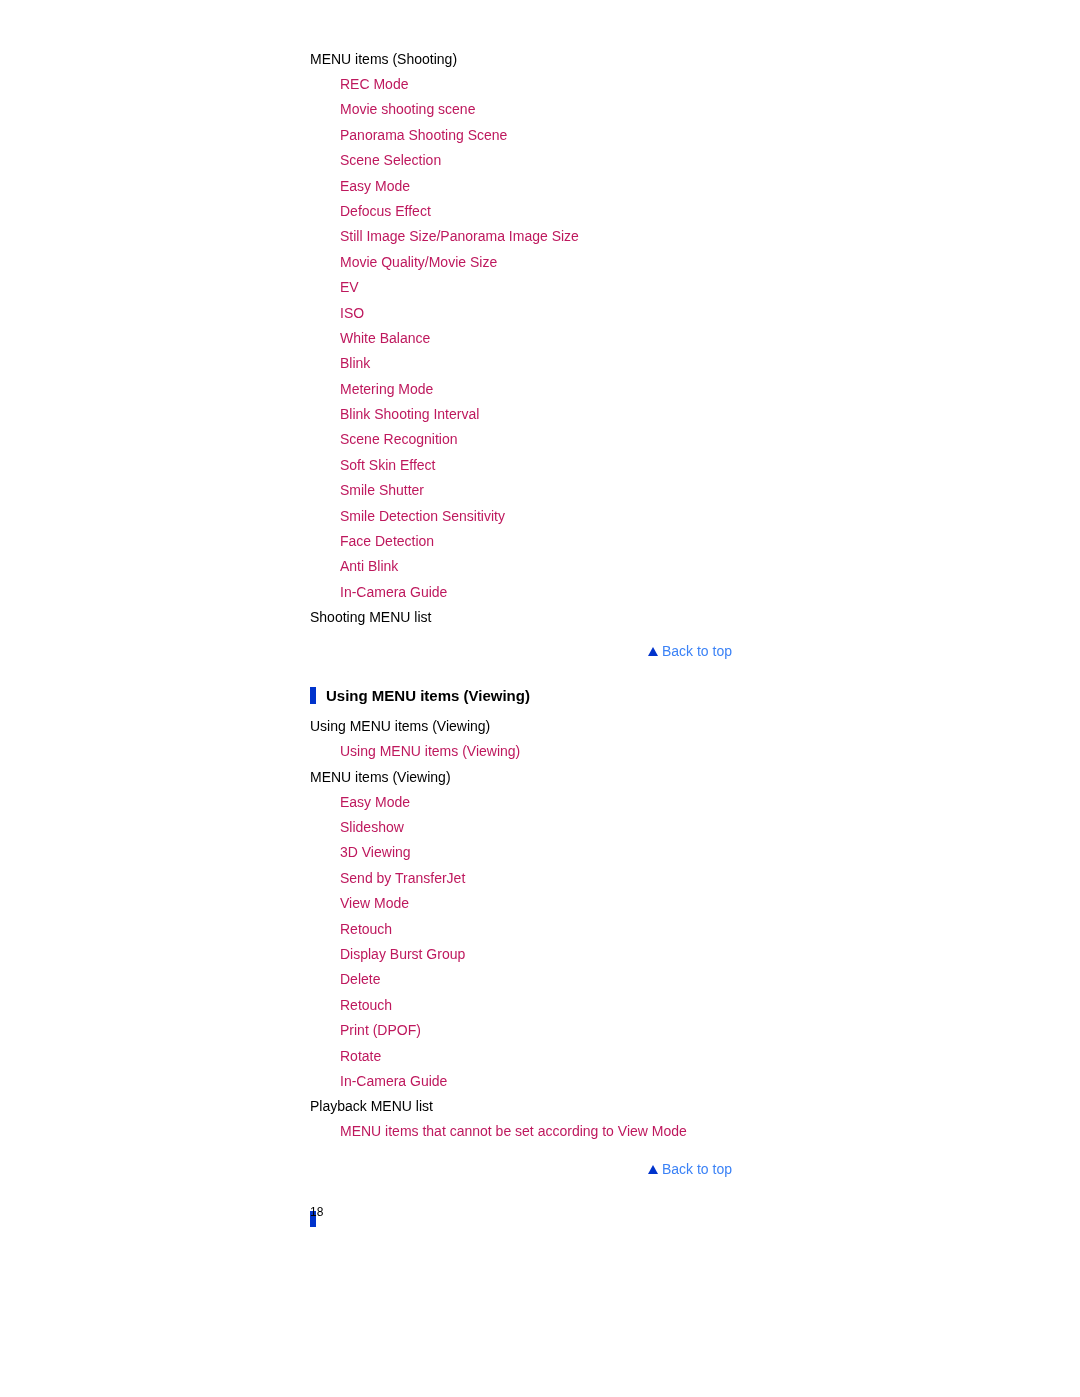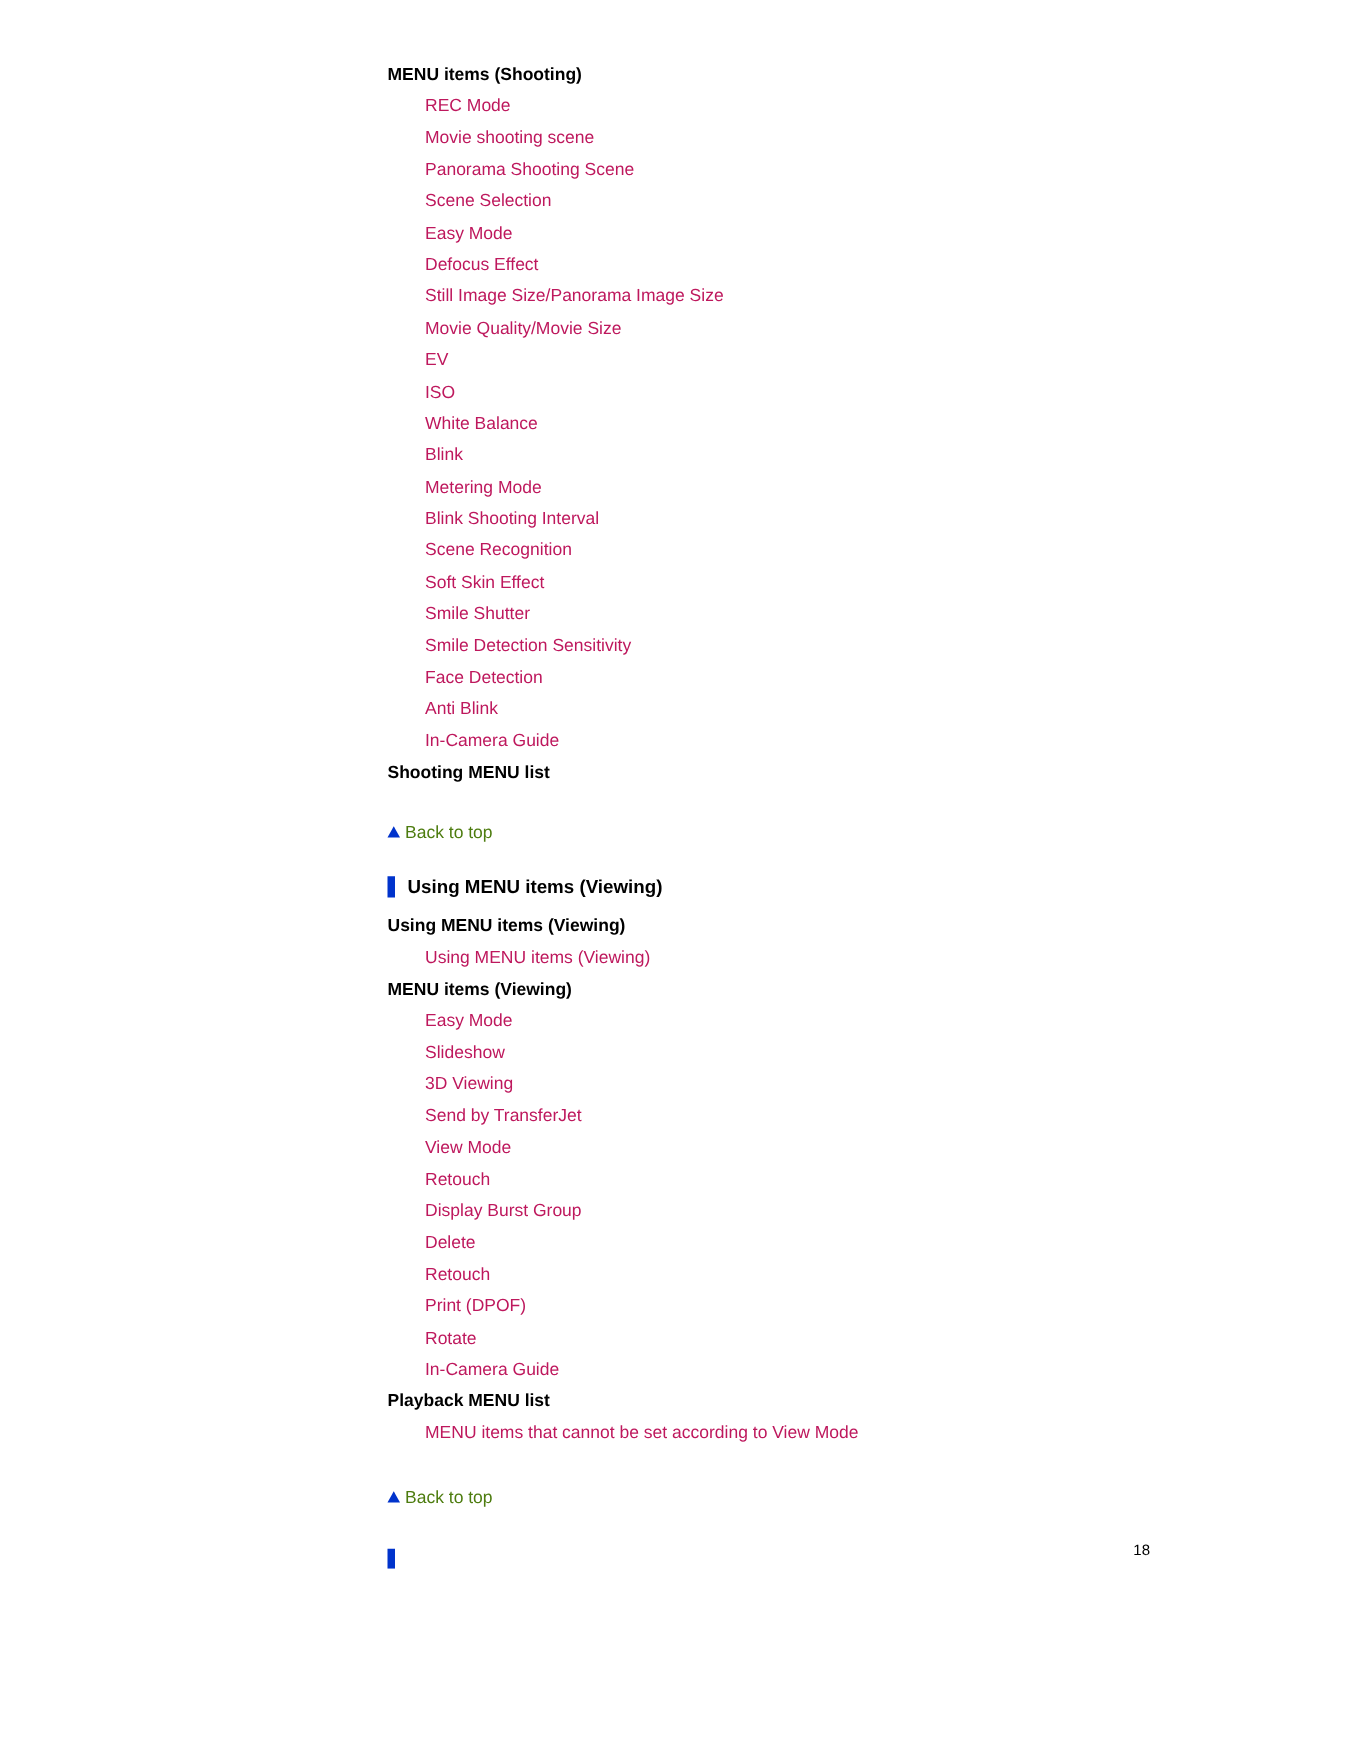--- a/index.html
+++ b/index.html
@@ -10,37 +10,37 @@
     font-size: 14px;
     color: #000;
     width: 1080px;
   }
   .content {
     margin-left: 310px;
     margin-right: 160px;
     padding-top: 45px;
   }
   .heading {
-    font-weight: bold;
+    font-weight: normal;
     color: #000;
     margin: 6px 0 6px 0;
   }
   .link {
     color: #be185d;
     display: block;
     margin: 3px 0 3px 30px;
     text-decoration: none;
     cursor: pointer;
     line-height: 1.6;
   }
   .back-to-top {
-    text-align: left;
-    color: #4d7c0f;
+    text-align: center;
+    color: #3b82f6;
     margin-right: -150px;
-    margin-top: 32px;
+    margin-top: 18px;
     margin-bottom: 28px;
     cursor: pointer;
   }
   .tri {
     display: inline-block;
     width: 0; height: 0;
     border-left: 5px solid transparent;
     border-right: 5px solid transparent;
     border-bottom: 9px solid #0033cc;
     margin-right: 4px;
@@ -48,21 +48,21 @@
   }
   .section-title {
     font-weight: bold;
     color: #000;
     border-left: 6px solid #0033cc;
     padding-left: 10px;
     margin: 6px 0 14px -0px;
     font-size: 15px;
   }
   .page-number {
-    text-align: right;
+    text-align: left;
     font-size: 12px;
     color: #000;
     margin-top: 10px;
   }
   .bottom-bar {
     width: 6px;
     height: 16px;
     background: #0033cc;
     margin-left: 310px;
     margin-top: -8px;

